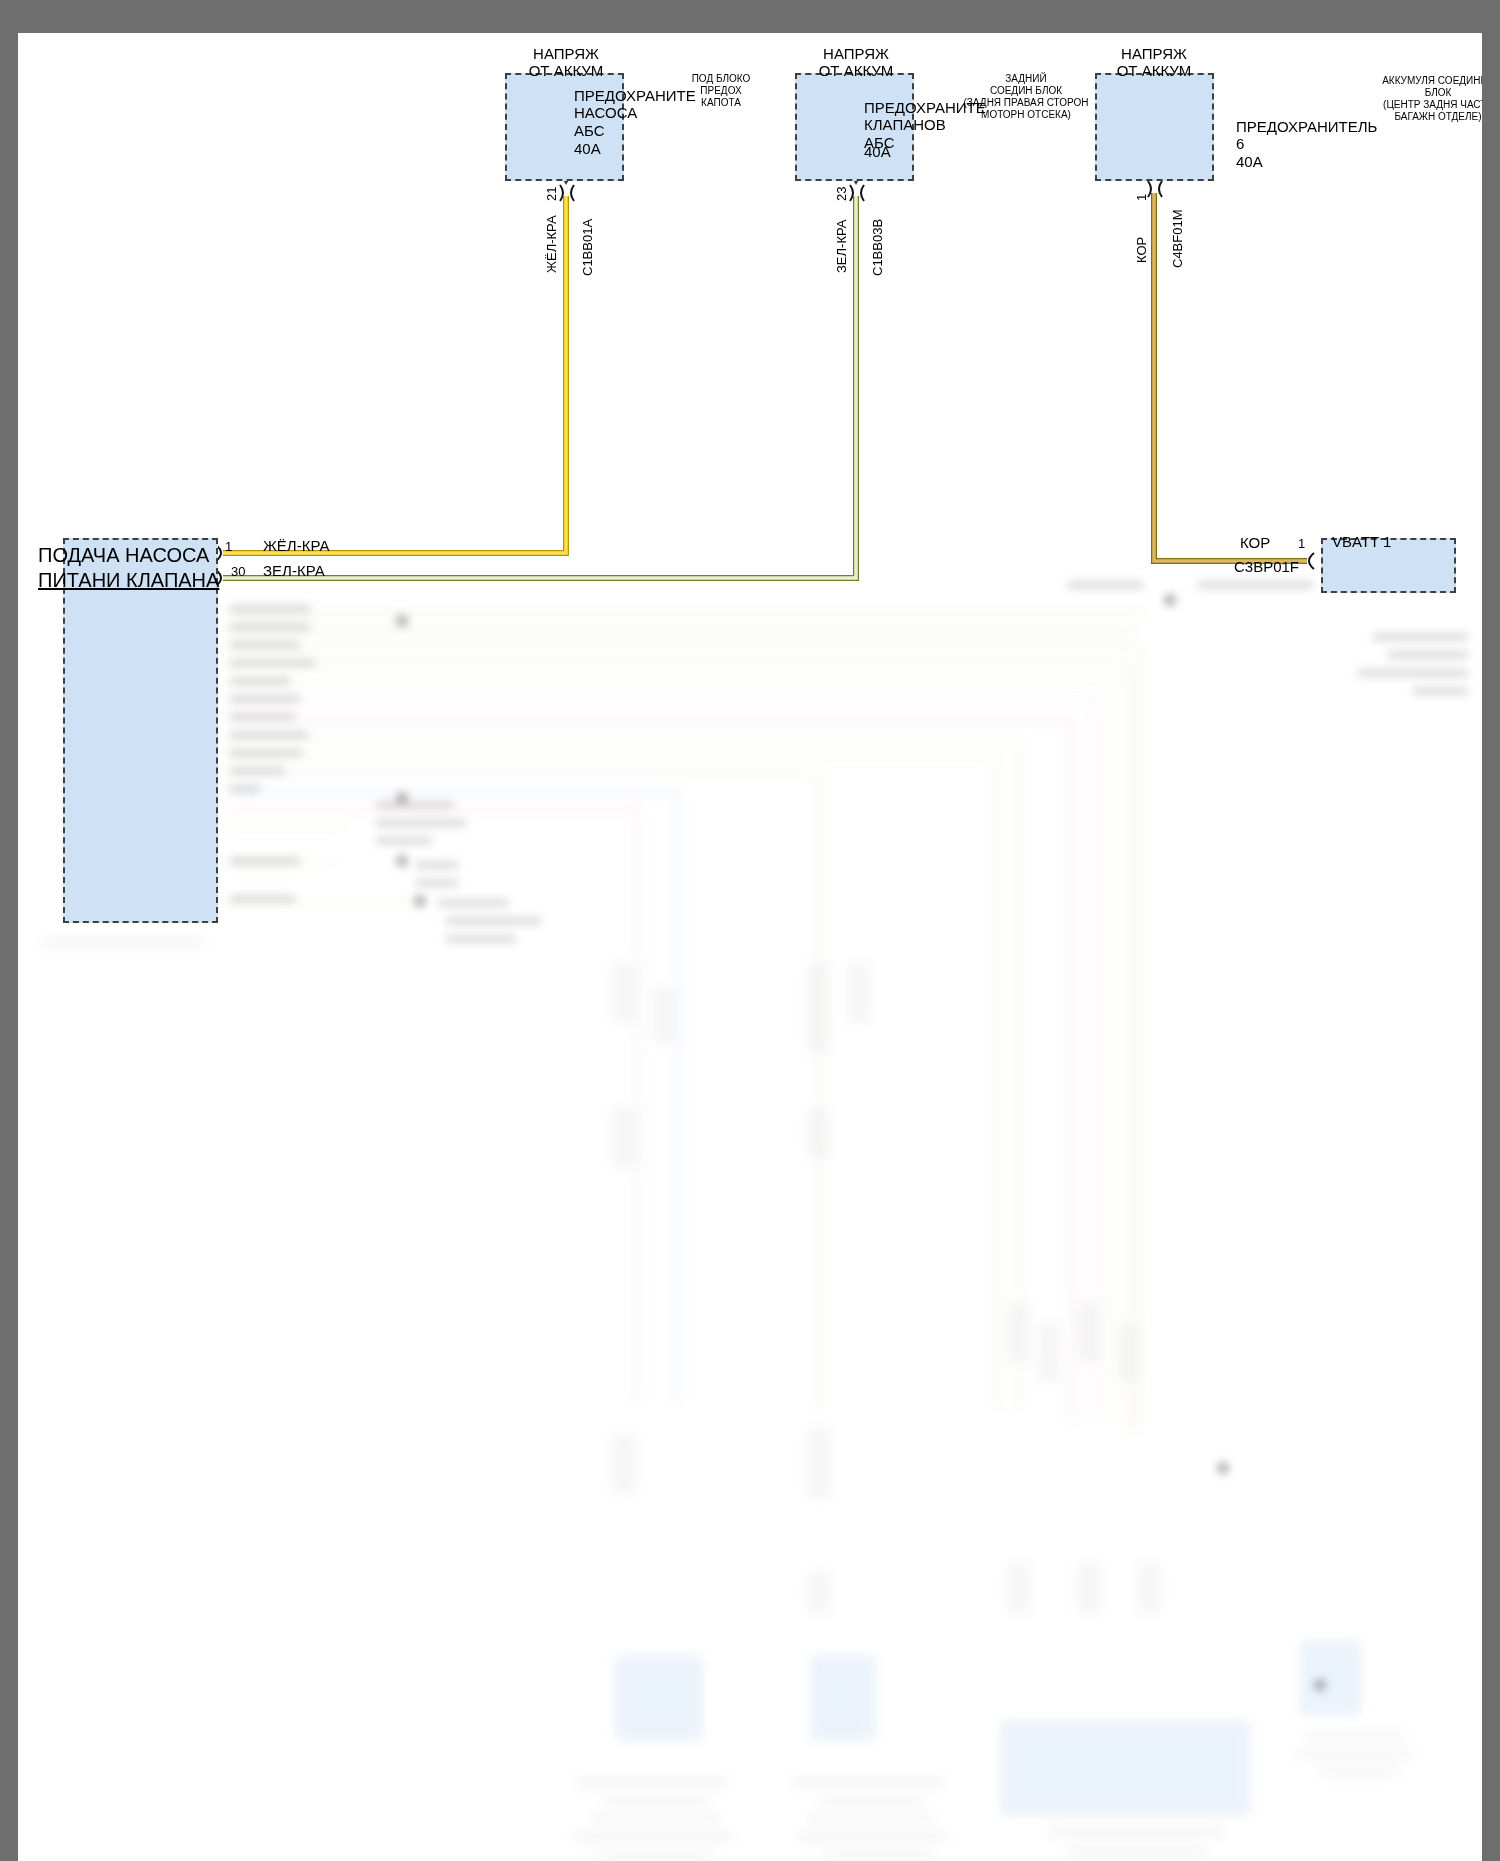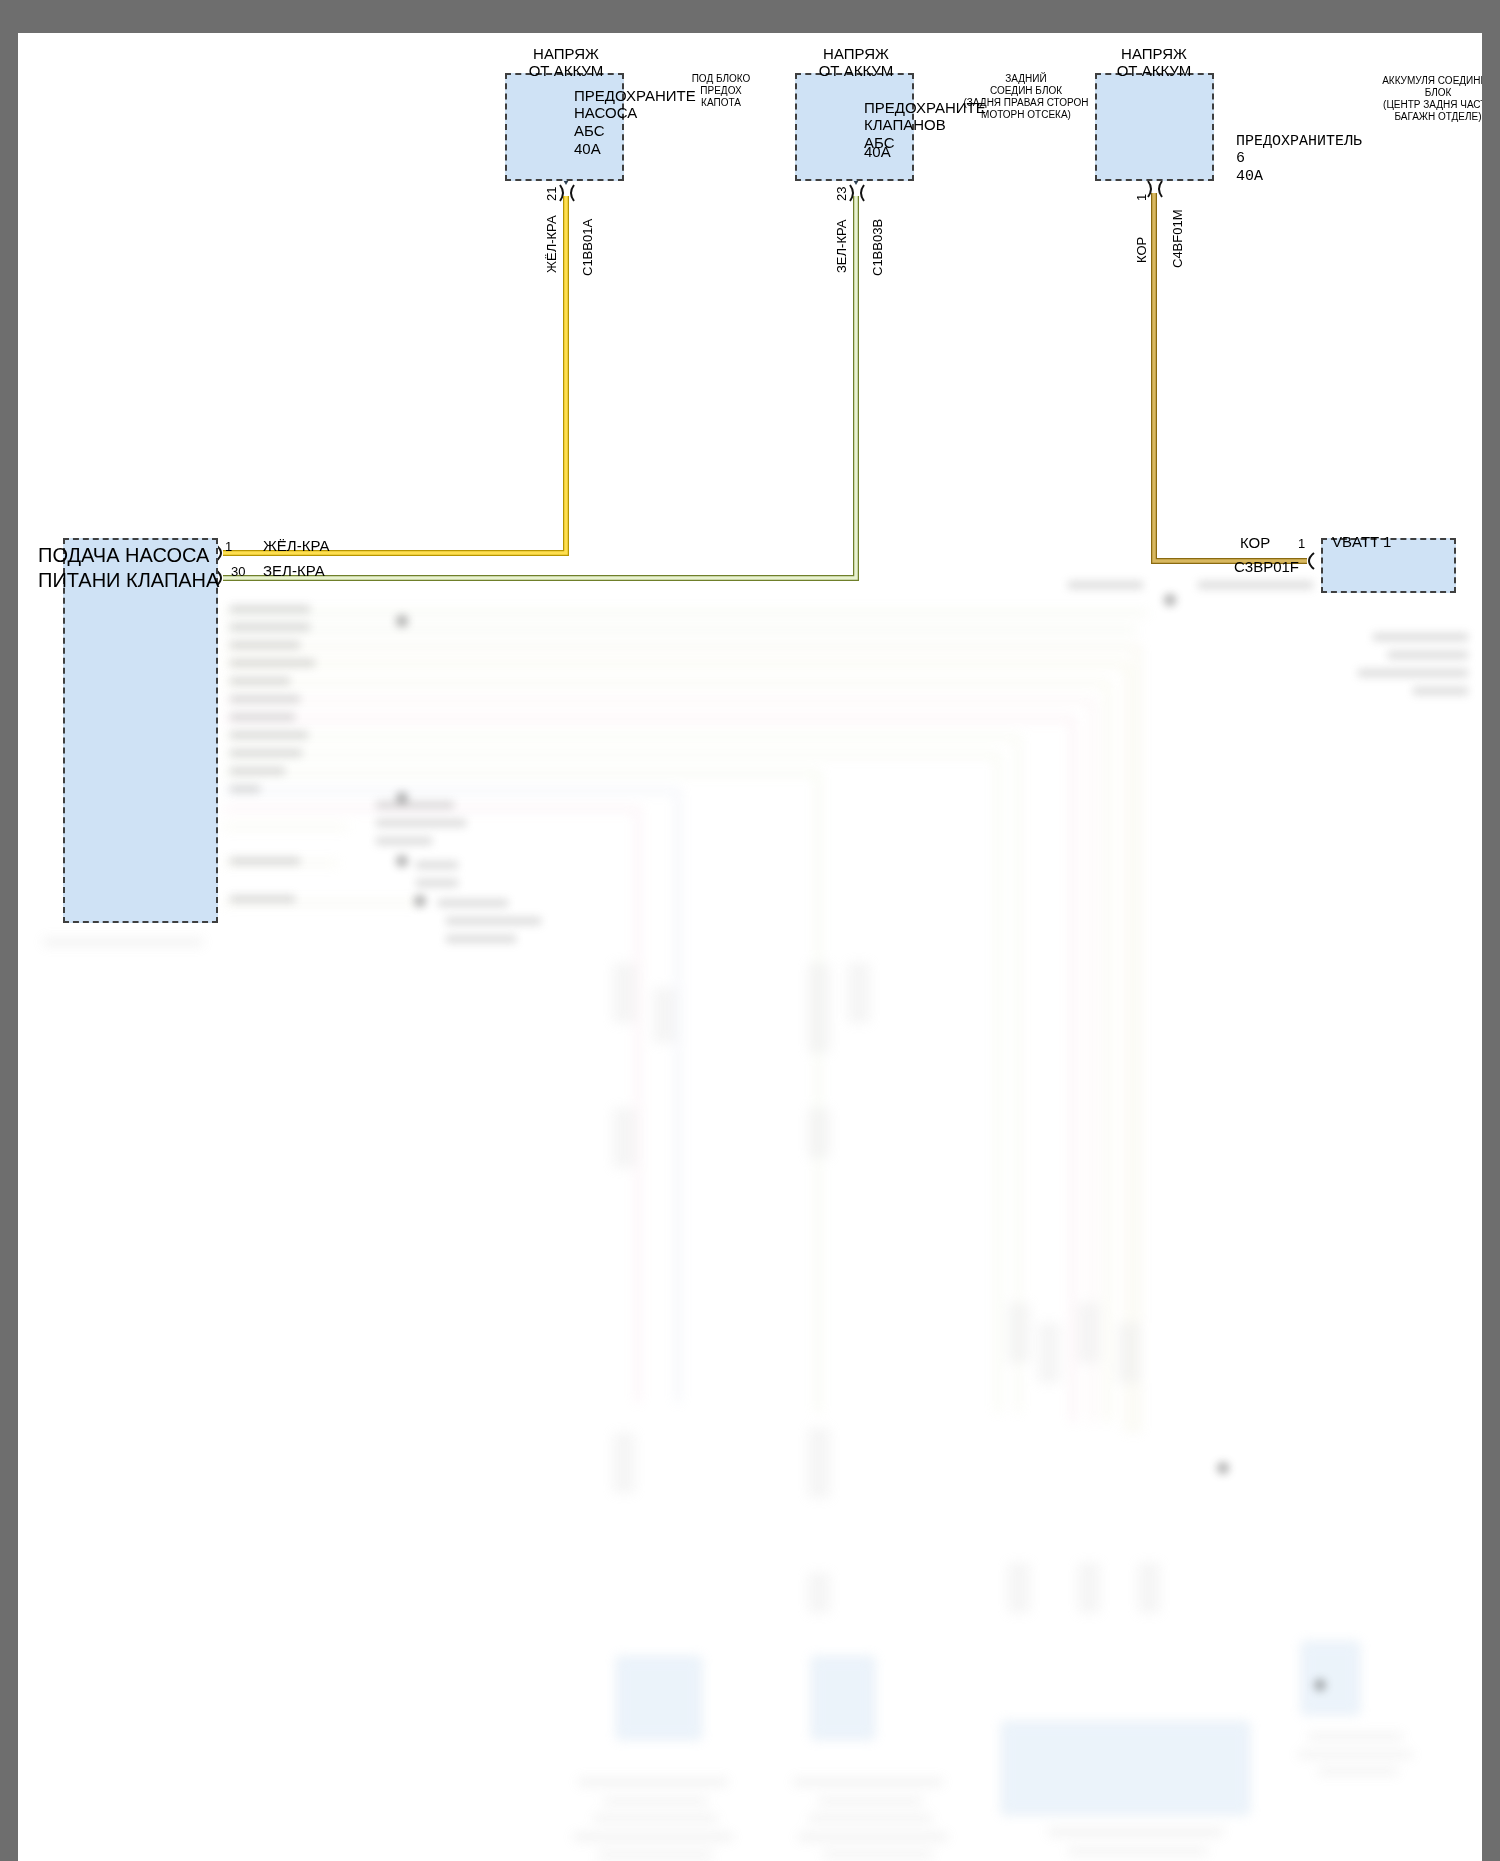--- a/index.html
+++ b/index.html
@@ -264,35 +264,35 @@
 (ЗАДНЯ ПРАВАЯ СТОРОН
 МОТОРН ОТСЕКА)</div>
 
     <div class="vlabel" style="left:816px;top:240px;">ЗЕЛ-КРА</div>
     <div class="vlabel" style="left:816px;top:168px;">23</div>
     <div class="vlabel" style="left:852px;top:243px;">C1BB03B</div>
 
     <div class="fusebox" style="left:1077px;top:40px;width:119px;height:108px;"></div>
     <div class="supply-label" style="left:1056px;top:12px;width:160px;">НАПРЯЖ
 ОТ АККУМ</div>
-    <div class="fuse-inner-label" style="left:1218px;top:100px;width:190px;font-family:Liberation Mono, monospace;">ПРЕДОХРАНИТЕЛЬ
+    <div class="fuse-inner-label" style="left:1218px;top:85px;width:190px;">ПРЕДОХРАНИТЕЛЬ
 6
 40A</div>
     <div class="fuse-side-label" style="left:1290px;top:42px;width:260px;">АККУМУЛЯ СОЕДИНИТ
 БЛОК
 (ЦЕНТР ЗАДНЯ ЧАСТЬ
 БАГАЖН ОТДЕЛЕ)</div>
 
     <div class="vlabel" style="left:1116px;top:230px;">КОР</div>
     <div class="vlabel" style="left:1116px;top:168px;">1</div>
     <div class="vlabel" style="left:1152px;top:235px;">C4BF01M</div>
 
     <div class="connbox" style="left:45px;top:505px;width:155px;height:385px;"></div>
     <div class="conn-text" style="left:20px;top:511px;width:170px;">ПОДАЧА НАСОСА</div>
-    <div class="conn-text" style="left:20px;top:536px;width:170px;">ПИТАНИ КЛАПАНА</div>
+    <div class="conn-text" style="left:20px;top:536px;width:170px;text-decoration:underline;">ПИТАНИ КЛАПАНА</div>
     <div class="pinnum" style="left:207px;top:506px;">1</div>
     <div class="pinnum" style="left:213px;top:531px;">30</div>
     <div class="conn-text-l" style="left:245px;top:504px;">ЖЁЛ-КРА</div>
     <div class="conn-text-l" style="left:245px;top:529px;">ЗЕЛ-КРА</div>
 
     <div class="connbox" style="left:1303px;top:505px;width:135px;height:55px;"></div>
     <div class="conn-text-l" style="left:1314px;top:500px;">VBATT 1</div>
     <div class="conn-text-l" style="left:1222px;top:501px;">КОР</div>
     <div class="pinnum" style="left:1280px;top:503px;">1</div>
     <div class="conn-text-l" style="left:1216px;top:525px;">C3BP01F</div>

